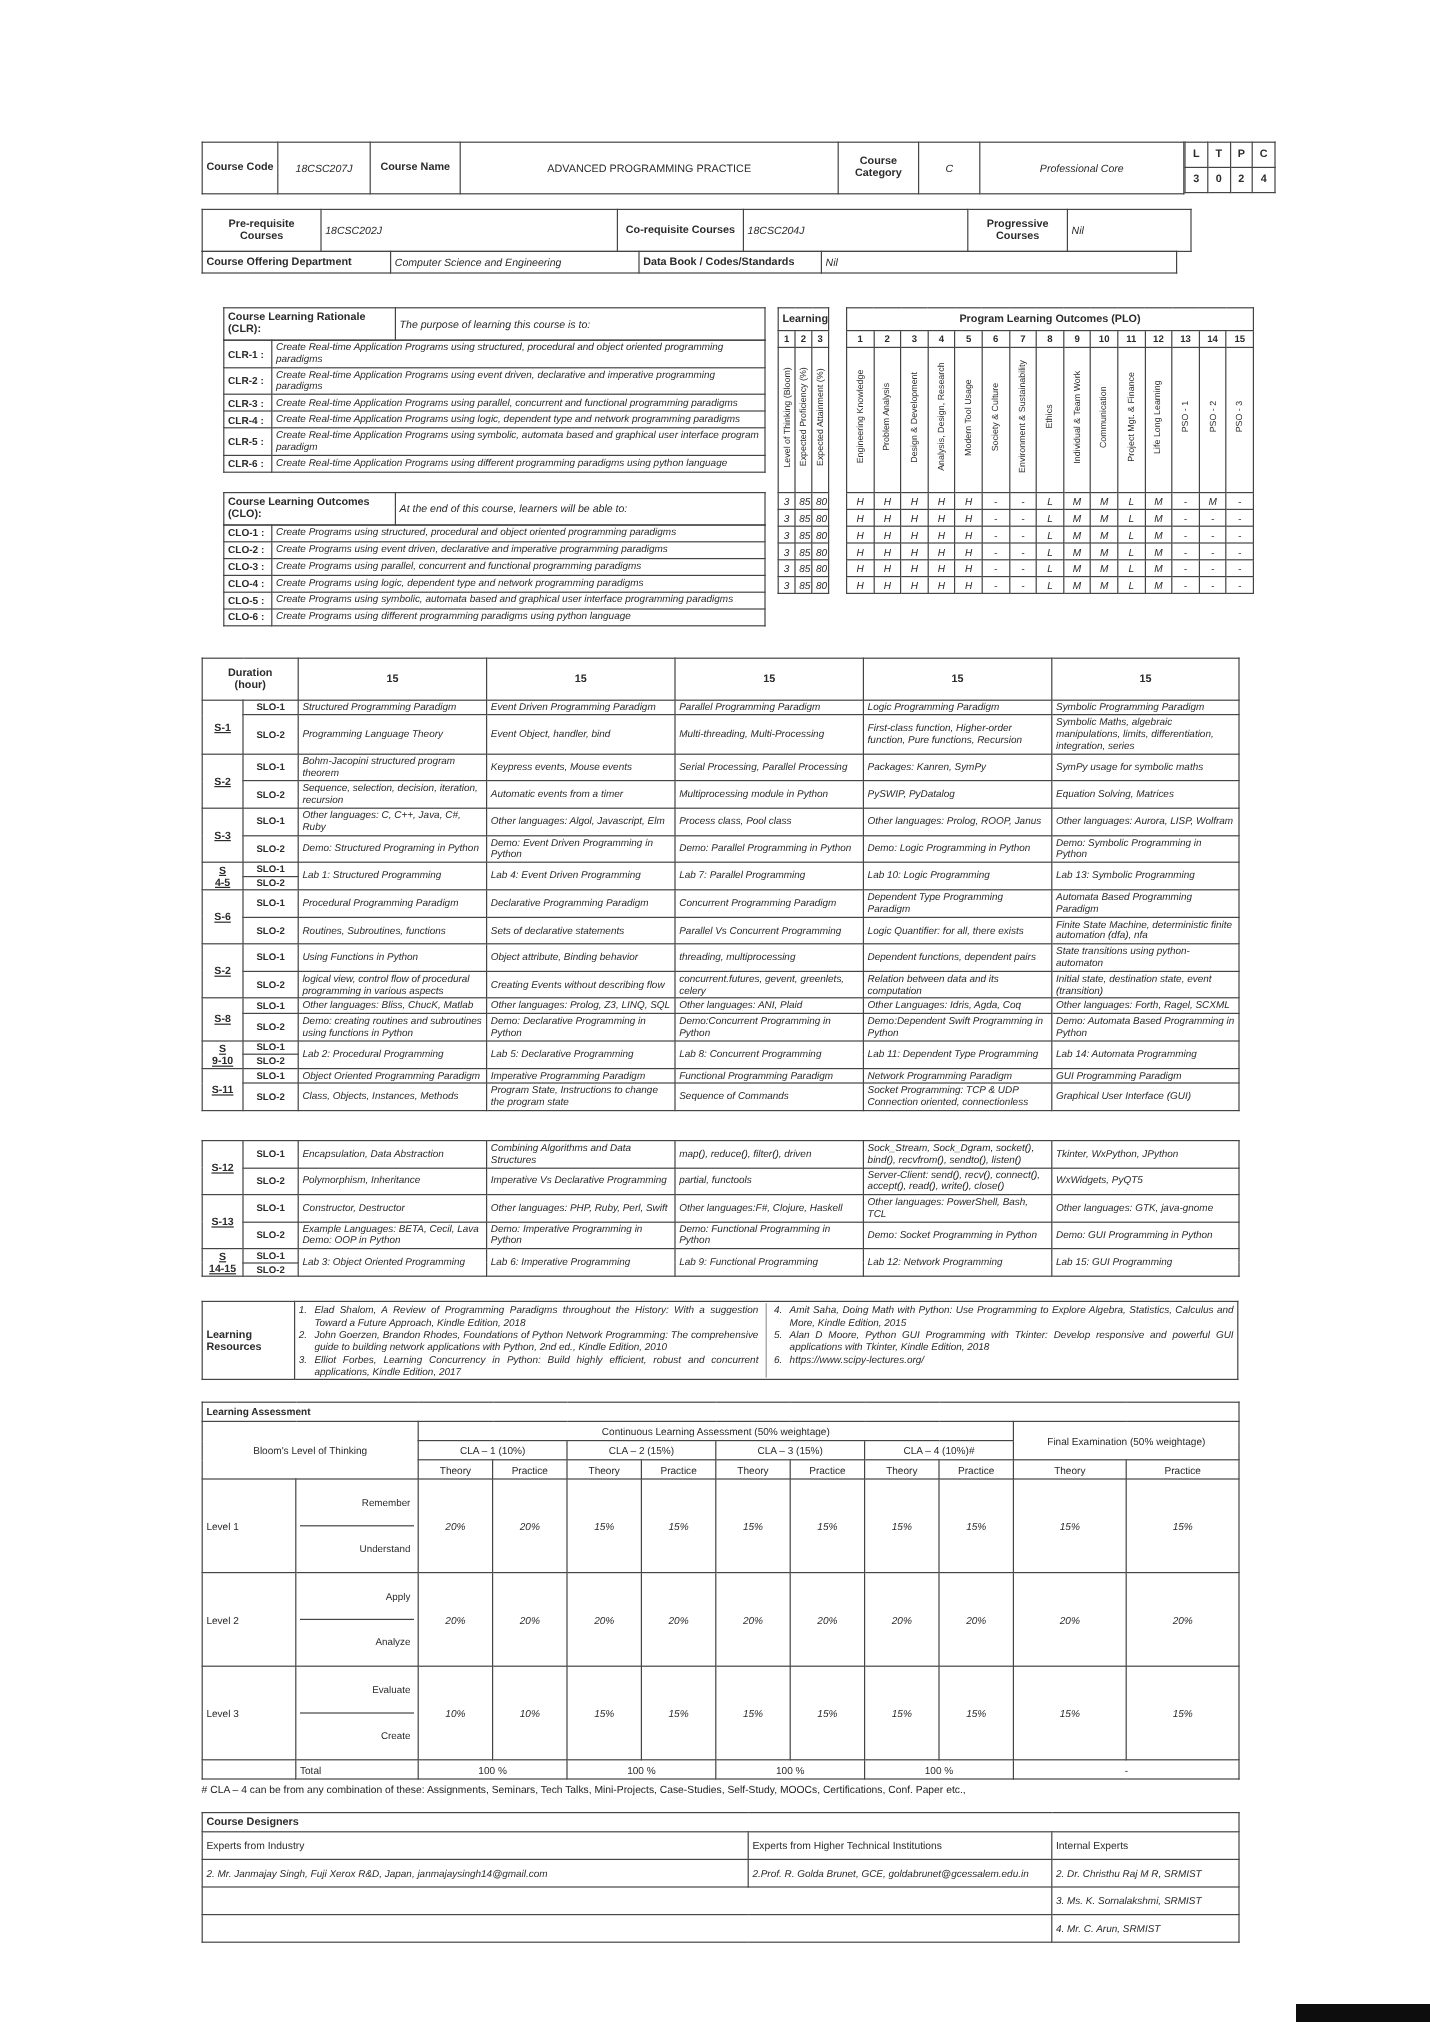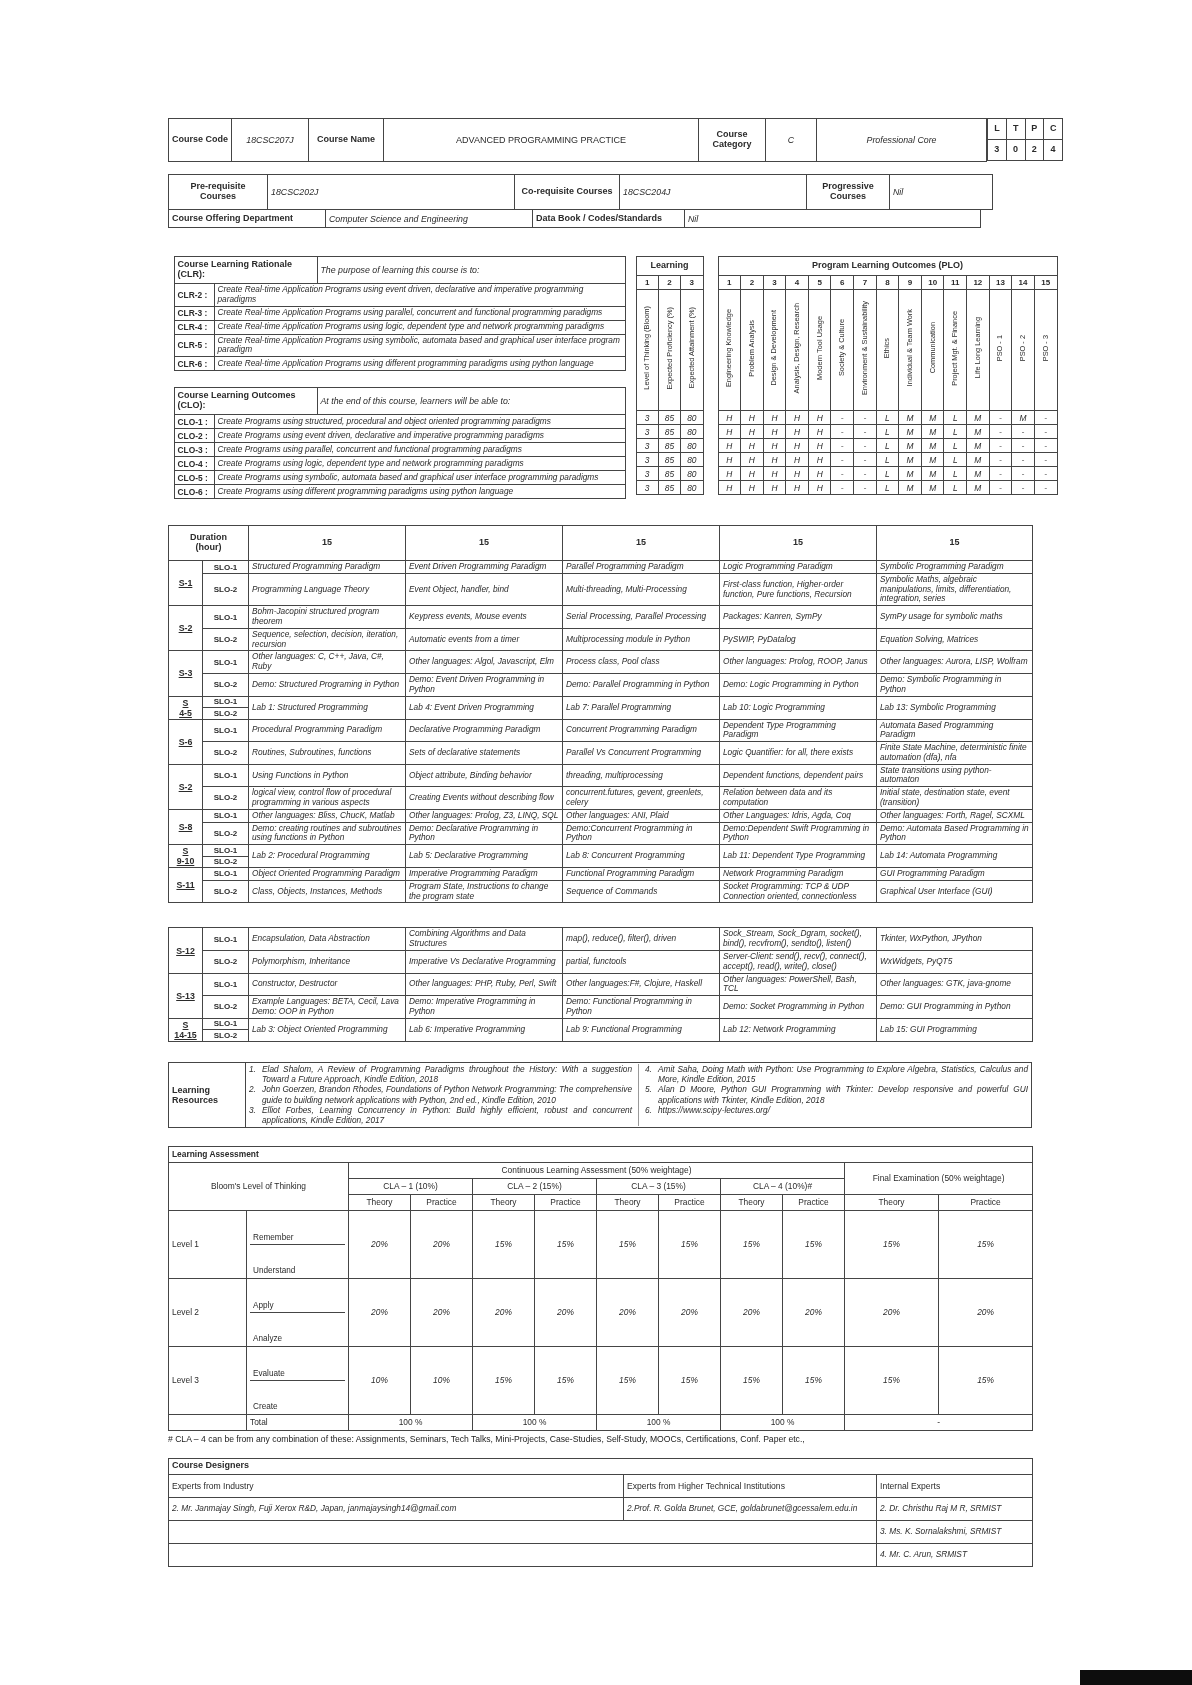--- a/index.html
+++ b/index.html
@@ -21,21 +21,21 @@
   .ltpc td{height:18px;}
   
   .preq td{height:32px;}
   .preq2 td{height:15px;}
   
   .matrix{display:flex;align-items:flex-start;justify-content:center;}
   .clr-box{width:452px;}
   .title-td{height:24px;}
   .idcell{font-weight:bold;font-size:8.4px;text-align:left;white-space:nowrap;}
   .item-td{height:11px;}
-  .learn-t{width:68px;margin-left:10px;}
+  .learn-t{width:43px;margin-left:10px;}
   .plo-t{width:340px;margin-left:14px;}
   .mtitle{height:16px;}
   .numc{font-weight:bold;font-size:8px;text-align:center;height:11px;padding:0 1px;}
   .rot{height:118px;vertical-align:bottom;padding:2px 0 3px 0;text-align:center;}
   .rot span{display:inline-block;writing-mode:vertical-rl;transform:rotate(180deg);
             font-size:7.4px;line-height:1.08;max-height:112px;text-align:left;}
   .mval{font-style:italic;font-size:8.4px;text-align:center;height:11px;padding:0;}
   
   .syl{width:864px;}
   .syl td{min-height:15px;}
@@ -52,21 +52,21 @@
   .res-item{display:flex;font-style:italic;font-size:8.3px;line-height:1.25;}
   .res-num{width:13px;flex:none;}
   .res-text{flex:1;text-align:justify;}
   
   .asmt{width:864px;}
   .asmt td{font-size:8.4px;height:13px;}
   .asmt-title{height:14px;}
   .grp{text-align:center;}
   .lvl{text-align:left;font-size:8.5px;}
   .bloomcell{padding:0;}
-  .bloomcell div{padding:0 3px;font-size:8.2px;line-height:13px;height:13px;text-align:left;margin-top:19px;}
+  .bloomcell div{padding:12px 3px;font-size:8.2px;line-height:13px;height:13px;text-align:right;}
   .bloomcell div:first-child{border-bottom:1px solid #454545;}
   .aval{font-style:italic;text-align:center;}
   .footnote{font-size:8.6px;margin-top:3px;color:#222;}
   
   .des{width:864px;}
   .des td{height:20px;}
   .des .hd{font-size:8.6px;text-align:left;font-style:normal;}
   .blackbar{position:absolute;right:0;bottom:0;width:112px;height:15px;background:#0d0d0d;}
 </style>
 </head>
@@ -139,20 +139,24 @@
             <td class="val l title-td">The purpose of learning this course is to:</td>
           </tr>
         </tbody>
           </table>
         <table class="t" style="width:452px;margin-top:-1px">
           <colgroup>
               <col style="width:40px">
               <col>
             </colgroup>
           <tbody>
+              <tr>
+                <td class="idcell item-td">CLR-1 :</td>
+                <td class="txt item-td">Create Real-time Application Programs using structured, procedural and object oriented programming paradigms</td>
+              </tr>
               <tr>
                 <td class="idcell item-td">CLR-2 :</td>
                 <td class="txt item-td">Create Real-time Application Programs using event driven, declarative and imperative programming paradigms</td>
               </tr>
               <tr>
                 <td class="idcell item-td">CLR-3 :</td>
                 <td class="txt item-td">Create Real-time Application Programs using parallel, concurrent and functional programming paradigms</td>
               </tr>
               <tr>
                 <td class="idcell item-td">CLR-4 :</td>

